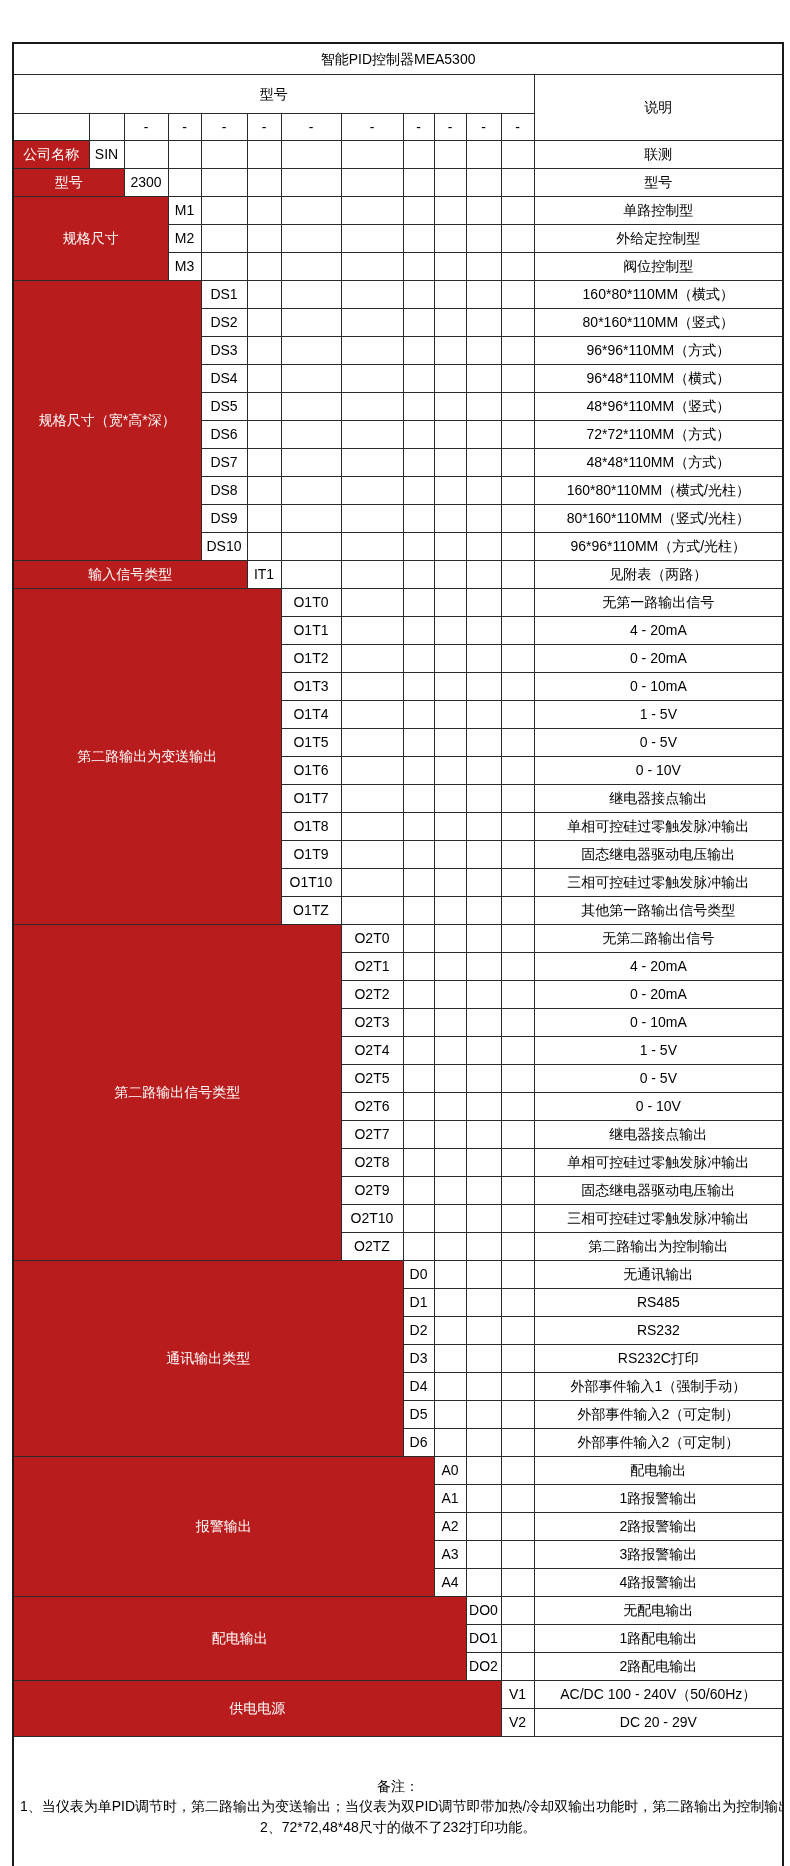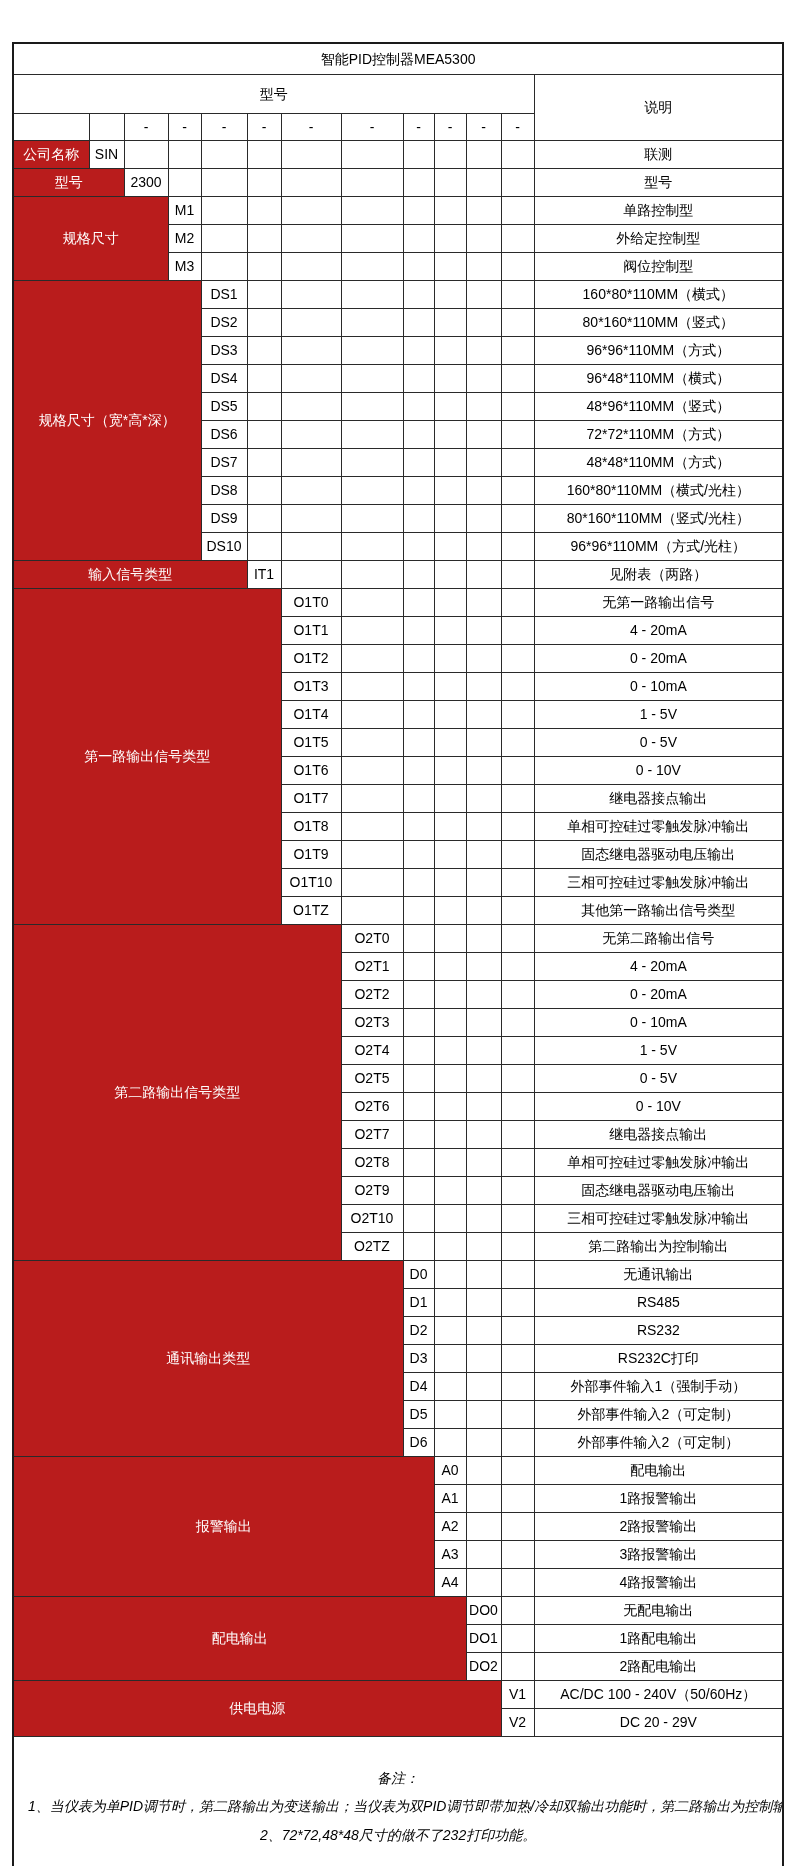--- a/index.html
+++ b/index.html
@@ -14,21 +14,21 @@
   td.title-cell{height:30px;font-size:15px;}
   td.hdr-cell{height:38px;font-size:15px;}
   td.dash-cell{height:26px;}
   tr.data-row td{height:27px;}
   td.lbl{background:#b91c1c;color:#ffffff;border-color:#2a2a2a;}
   td.code{text-align:center;margin-top:20px;}
   td.desc{text-align:center;}
   td.notes-cell{height:139px;text-align:left;vertical-align:top;
                 padding:4px 8px;font-size:15px;line-height:27px;
                 white-space:normal;}
-  td.notes-cell div{margin:12px;font-style:italic;}
+  td.notes-cell div{margin:4px;}
 </style>
 </head>
 <body>
 
 <div id="page">
   <table class="spec">
     <colgroup>
       <col style="width:76px">
         <col style="width:35px">
         <col style="width:44px">
@@ -248,21 +248,21 @@
           <td class="code">IT1</td>
           <td></td>
           <td></td>
           <td></td>
           <td></td>
           <td></td>
           <td></td>
           <td class="desc">见附表（两路）</td>
         </tr>
         <tr class="data-row">
-          <td class="lbl" colspan="6" rowspan="12">第一路输出信号类型</td>
+          <td class="lbl" colspan="6" rowspan="12">第二路输出为变送输出</td>
           <td class="code">O1T0</td>
           <td></td>
           <td></td>
           <td></td>
           <td></td>
           <td></td>
           <td class="desc">无第一路输出信号</td>
         </tr>
         <tr class="data-row">
           <td class="code">O1T1</td>

